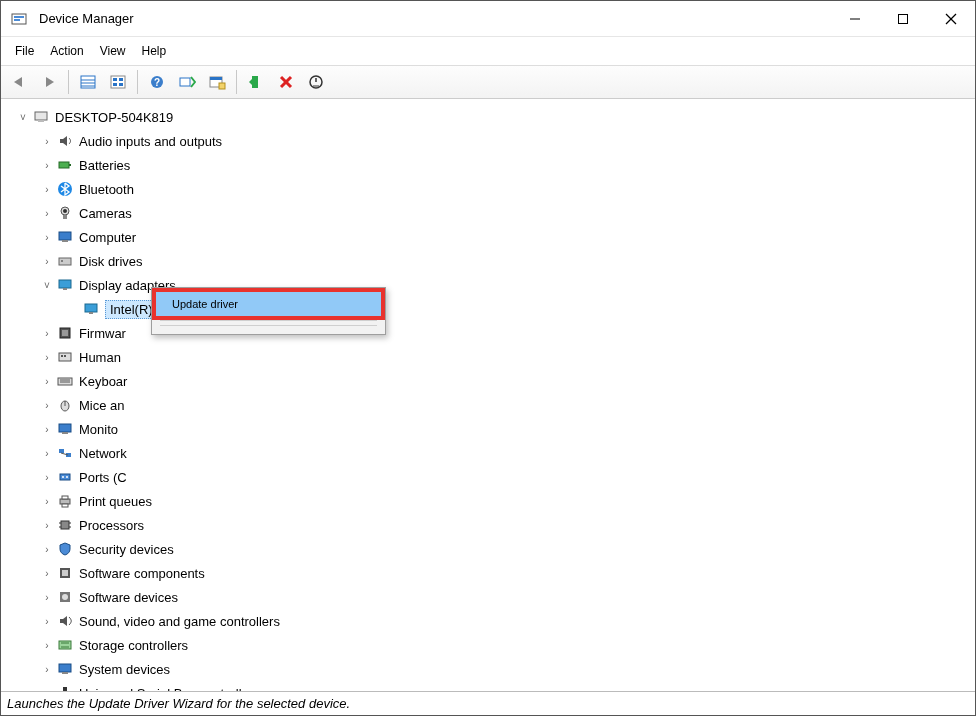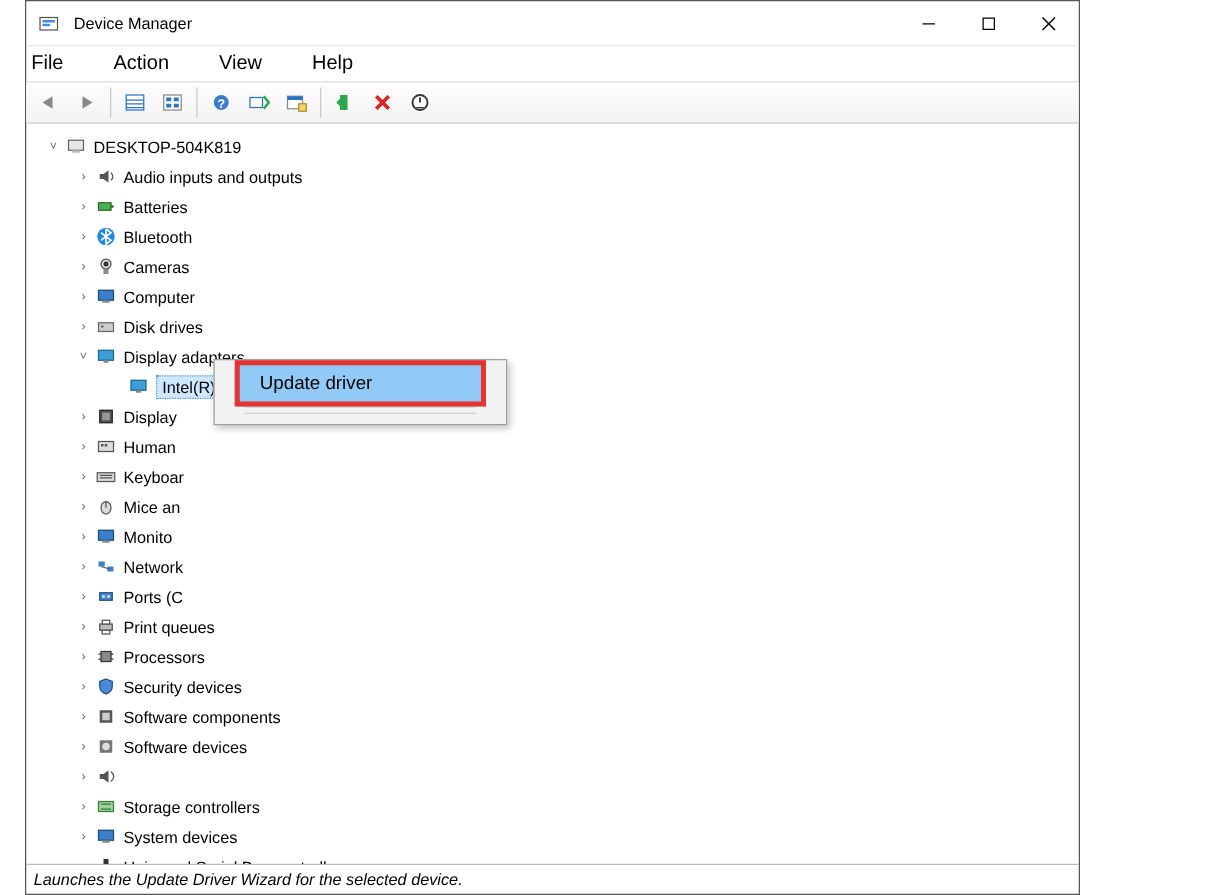--- a/index.html
+++ b/index.html
@@ -1,36 +1,36 @@
 <!DOCTYPE html>
 <html><head>
 <meta charset="utf-8">
 <style>
   * { box-sizing: border-box; margin: 0; padding: 0; }
   body { font-family: "Segoe UI", Tahoma, sans-serif; font-size: 13px; background: #fff; color: #000; overflow: hidden; }
-  .window { border: 1px solid #555; width: 844px; height: 716px; display: flex; flex-direction: column; position: relative; background:#fff;margin-left:20px; }
+  .window { border: 1px solid #555; width: 976px; height: 716px; display: flex; flex-direction: column; position: relative; background:#fff; }
   .titlebar { height: 36px; display: flex; align-items: center; padding-left: 8px; border-bottom: 1px solid #e6e6e6; }
   .titlebar .title { font-size: 13px; margin-left: 6px; flex: 0 0 auto; }
   .titlebar .spacer { flex: 1; }
   .winbtn { width: 48px; height: 36px; display: flex; align-items: center; justify-content: center; }
-  .menubar { height: 28px; display: flex; align-items: center; gap: 32px; font-size: 16px; }
+  .menubar { height: 28px; display: flex; align-items: center; padding-left: 10px; gap: 8px; font-size: 12px; }
   .menubar span { padding: 2px 4px; }
   .toolbar { height: 34px; display: flex; align-items: center; padding-left: 4px; gap: 2px; border-top: 1px solid #ddd; border-bottom: 1px solid #ccc; background: linear-gradient(#fdfdfd,#f3f3f3); }
   .tbbtn { width: 28px; height: 28px; display: flex; align-items: center; justify-content: center; border: 1px solid transparent; }
   .tbdiv { width: 1px; height: 24px; background: #c8c8c8; margin: 0 3px; }
   .tree { flex: 1; overflow: auto; padding: 6px 0 6px 4px; position: relative; }
   .node { display: flex; align-items: center; height: 24px; font-size: 13px; }
   .exp { width: 16px; height: 16px; display: flex; align-items:center; justify-content:center; color:#666; font-size: 10px; }
   .ico { width: 20px; display:flex; align-items:center; justify-content:center; margin-right: 4px; }
   .lbl { white-space: nowrap; }
   .depth1 { padding-left: 10px; }
   .depth2 { padding-left: 34px; }
   .depth3 { padding-left: 60px; }
   .selected .lbl-sel { background:#cde8ff; padding: 1px 4px; border:1px dotted #5a99d5; }
-  .ctxmenu { position:absolute; left:150px; top:188px; width:235px; background:#f2f2f2; border:1px solid #9e9e9e; box-shadow: 2px 3px 6px rgba(0,0,0,.25); font-size:15px; padding: 4px 16px; }
+  .ctxmenu { position:absolute; left:150px; top:188px; width:235px; background:#f2f2f2; border:1px solid #9e9e9e; box-shadow: 2px 3px 6px rgba(0,0,0,.25); font-size:11px; padding: 4px 0; }
   .ctxitem { padding: 6px 16px; white-space:nowrap; }
   .ctxitem.highlight { background:#91c9f7; border:4px solid #e8322d; margin:-4px 0; position:relative; z-index:2;}
   .ctxsep { height:1px; background:#cfcfcf; margin:4px 8px; }
   .ctxitem.bold { font-weight:700; }
   .status { height: 24px; border-top: 1px solid #bbb; display:flex; align-items:center; padding-left:6px; font-size:13px;font-style:italic; }
   svg { display:block; }
 </style>
 </head>
 <body>
 
@@ -245,21 +245,21 @@
     </div>
 
     <div class="node depth2">
       <span class="exp">›</span>
       <span class="ico">
           <svg width="16" height="16">
             <rect x="3" y="3" width="10" height="10" fill="#555" stroke="#222"></rect>
             <rect x="5" y="5" width="6" height="6" fill="#999"></rect>
           </svg>
         </span>
-      <span class="lbl">Display</span>
+      <span class="lbl">Firmwar</span>
     </div>
 
     <div class="node depth2">
       <span class="exp">›</span>
       <span class="ico">
           <svg width="16" height="16">
             <rect x="2" y="4" width="12" height="8" fill="#ddd" stroke="#555"></rect>
             <rect x="4" y="6" width="2" height="2" fill="#555"></rect>
             <rect x="7" y="6" width="2" height="2" fill="#555"></rect>
           </svg>
@@ -384,20 +384,21 @@
     </div>
 
     <div class="node depth2">
       <span class="exp">›</span>
       <span class="ico">
           <svg width="16" height="16">
             <path d="M3 6h3l4-3v10l-4-3H3z" fill="#555"></path>
             <path d="M12 4c3 3 3 5 0 8" fill="none" stroke="#555"></path>
           </svg>
         </span>
+      <span class="lbl">Sound, video and game controllers</span>
     </div>
 
     <div class="node depth2">
       <span class="exp">›</span>
       <span class="ico">
           <svg width="16" height="16">
             <rect x="2" y="4" width="12" height="8" fill="#9bd49b" stroke="#3a7a3a"></rect>
             <line x1="4" y1="6" x2="12" y2="6" stroke="#3a7a3a"></line>
             <line x1="4" y1="10" x2="12" y2="10" stroke="#3a7a3a"></line>
           </svg>

